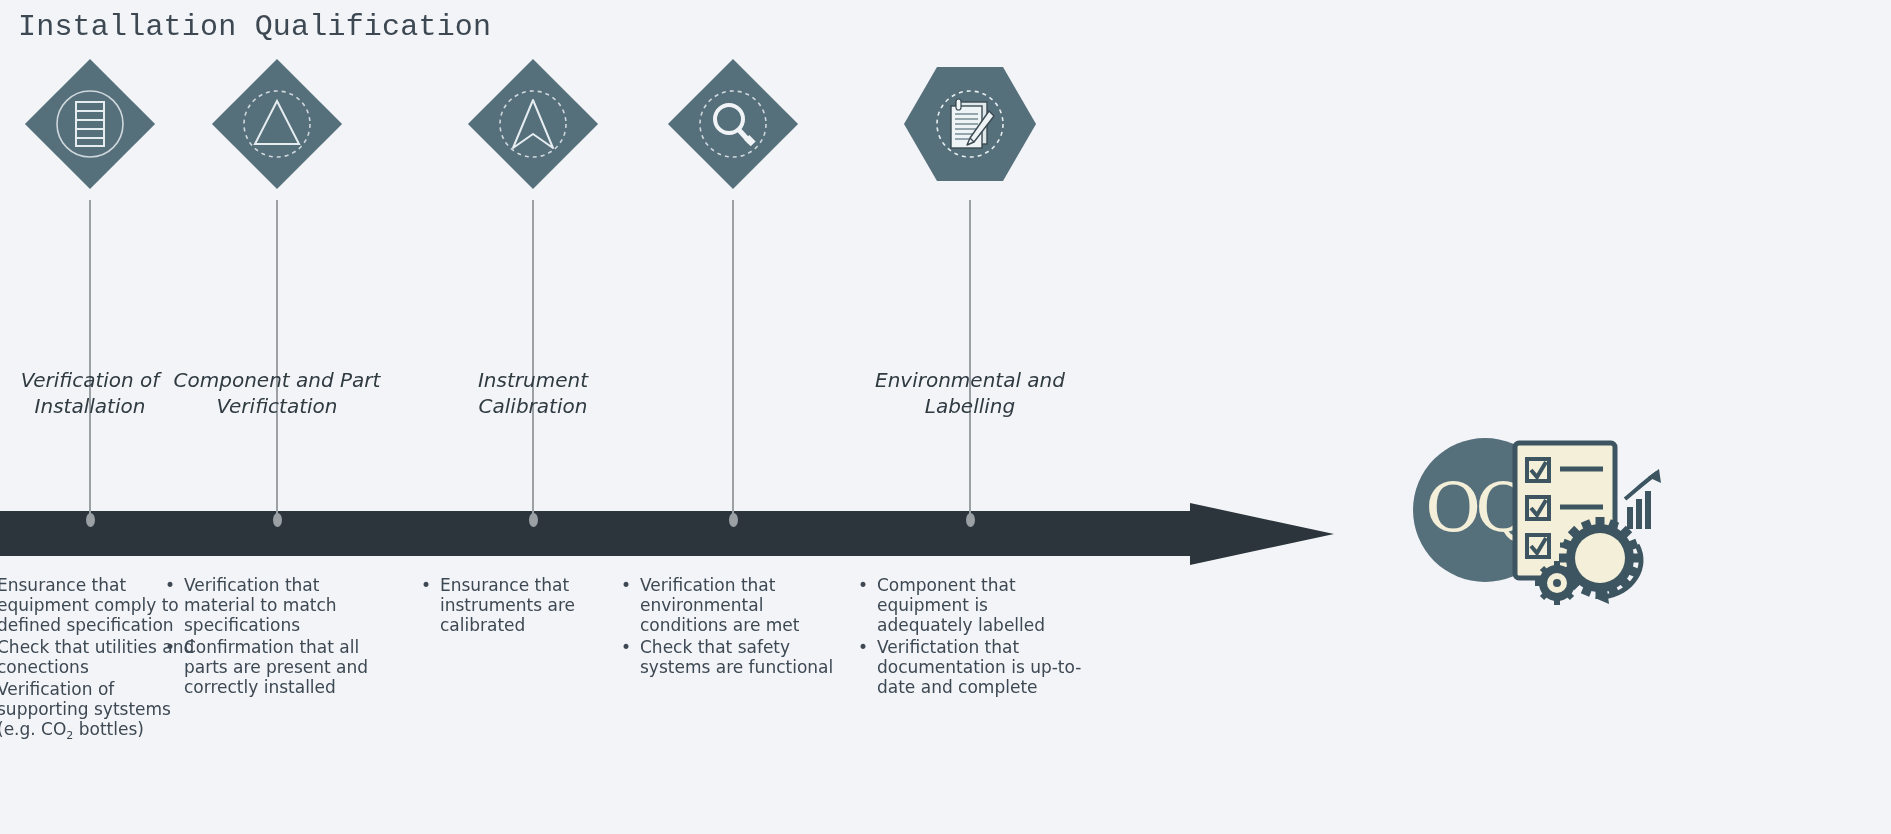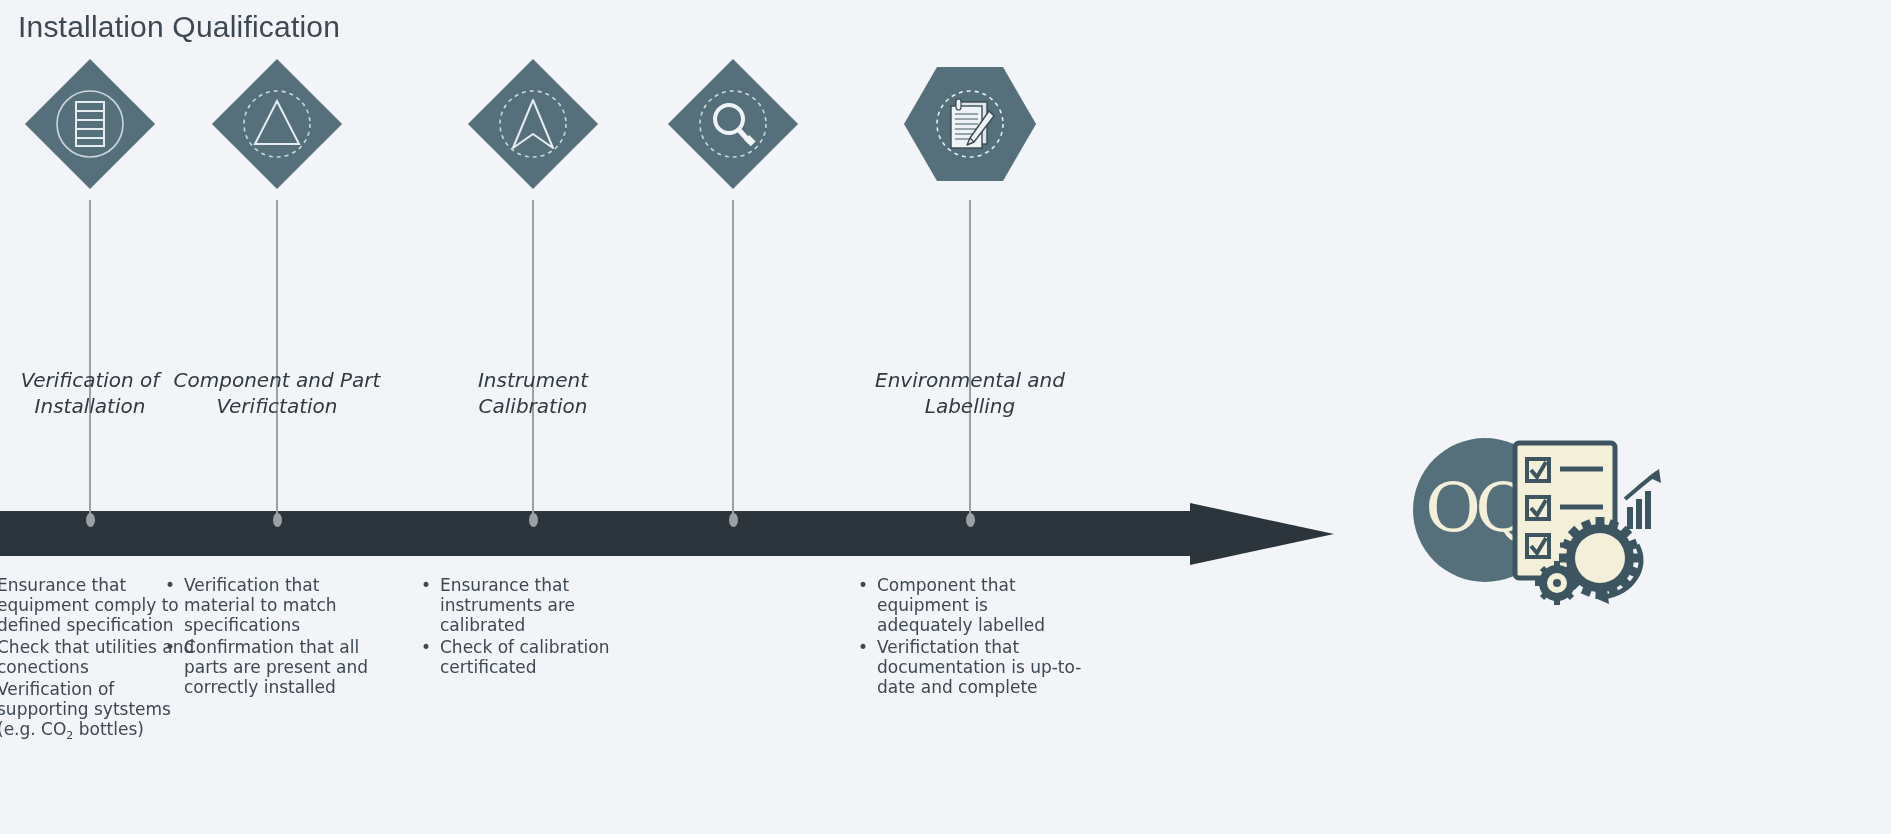--- a/index.html
+++ b/index.html
@@ -5,21 +5,21 @@
   html,body{margin:0;padding:0;}
   body{
     width:1891px;height:834px;
     background:#f2f4f8;
     font-family:"DejaVu Sans","Liberation Sans",sans-serif;
     overflow:hidden;position:relative;
   }
   #page-title{
     position:absolute;left:18px;top:10px;
     font-size:30px;color:#3d4852;
-    font-family:Liberation Sans, sans-serif;
+    font-family:Liberation Mono, monospace;
     letter-spacing:.2px;white-space:nowrap;text-align:right;
   }
 
   
   #timeline-arrow{position:absolute;left:0;top:503px;width:1340px;height:62px;}
   .arrow-bar{position:absolute;left:0;top:8px;width:1195px;height:45px;background:#2b353b;}
   .arrow-head{position:absolute;left:1190px;top:0;width:0;height:0;
     border-top:31px solid transparent;border-bottom:31px solid transparent;
     border-left:144px solid #2b353b;}
 
@@ -124,37 +124,42 @@
       <path d="M50 26 L70 74 L50 60 L30 74 Z" fill="none" stroke="#e6edf0" stroke-width="2" stroke-linejoin="round"></path>
     </svg>
   </div>
   <div class="stem"></div>
   <div class="stem-dot"></div>
   <div class="step-label">Instrument
 Calibration</div>
   <div class="bullets">
     <ul>
       <li>Ensurance that instruments are calibrated</li>
-      <li>Check of calibration certificated</li>
     </ul>
   </div>
 </div>
 
 <div class="step" style="left:608px">
   <div class="shape-wrap">
     <div class="diamond"></div>
     <svg class="glyph" viewBox="0 0 100 100">
       <circle cx="50" cy="50" r="33" fill="none" stroke="#cfd8dc" stroke-width="1.6" stroke-dasharray="4 4"></circle>
       <circle cx="46" cy="45" r="14" fill="none" stroke="#f0f4f6" stroke-width="4"></circle>
       <line x1="56" y1="56" x2="66" y2="67" stroke="#f0f4f6" stroke-width="5" stroke-linecap="round"></line>
       <rect x="63" y="63" width="9" height="7" fill="#f0f4f6" transform="rotate(45 67 66)"></rect>
     </svg>
   </div>
   <div class="stem"></div>
   <div class="stem-dot"></div>
+  <div class="bullets">
+    <ul>
+      <li>Verification that environmental conditions are met</li>
+      <li>Check that safety systems are functional</li>
+    </ul>
+  </div>
 </div>
 
 <div class="step" style="left:845px">
   <div class="shape-wrap">
     <div class="hexagon"></div>
     <svg class="glyph" viewBox="0 0 100 100">
       <circle cx="50" cy="50" r="33" fill="none" stroke="#e6edf0" stroke-width="1.6" stroke-dasharray="4 4"></circle>
       <rect x="36" y="28" width="31" height="42" fill="#dfe7ea" stroke="#3b4a52" stroke-width="1.4"></rect>
       <rect x="31" y="32" width="31" height="42" fill="#eef3f5" stroke="#3b4a52" stroke-width="1.4"></rect>
       <line x1="35" y1="40" x2="58" y2="40" stroke="#5b727d" stroke-width="1.2"></line>

